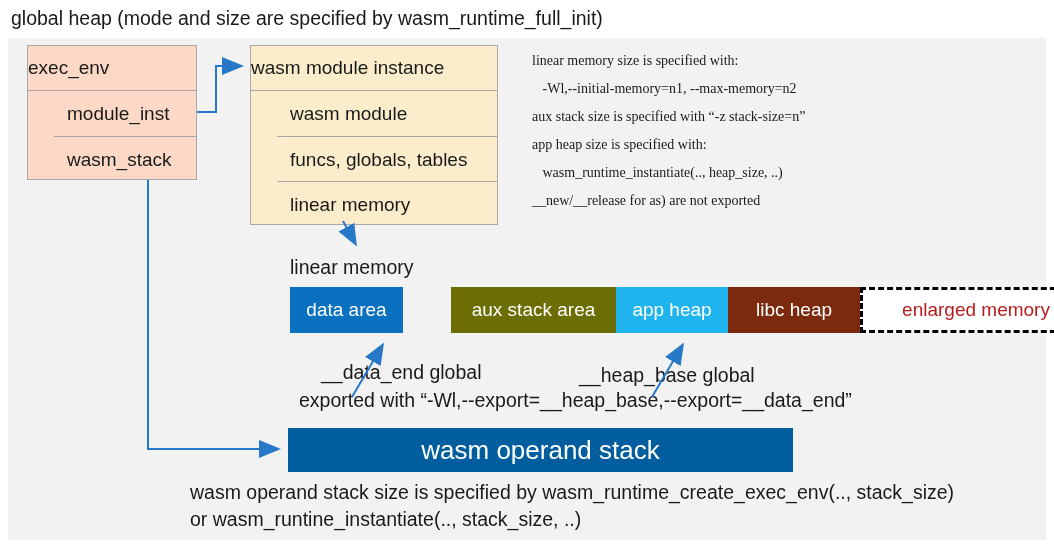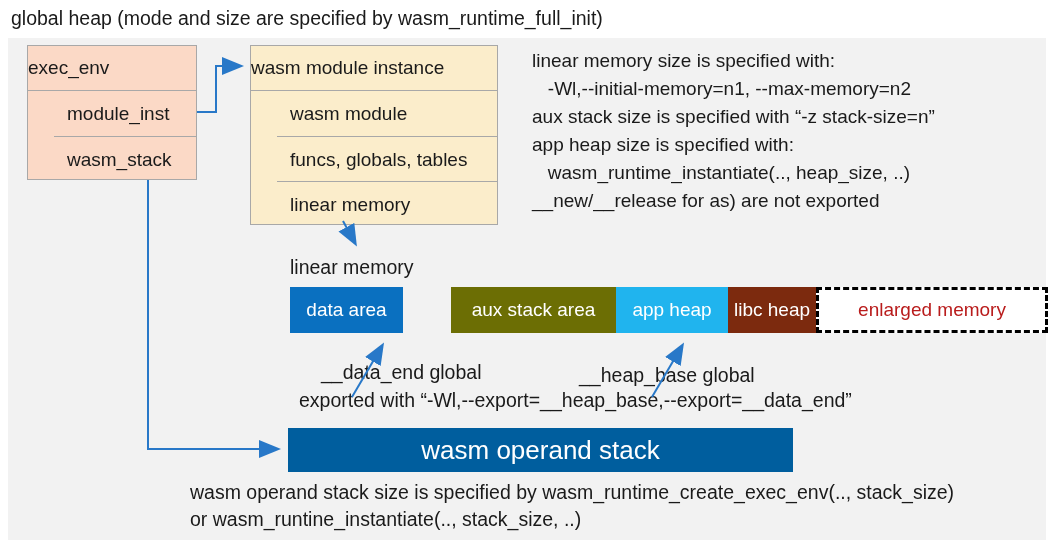--- a/index.html
+++ b/index.html
@@ -28,21 +28,21 @@
   .sbox .strip{width:25px;border-right:1px solid var(--box-border);}
   .sbox .rows{flex:1;}
   .sbox .row{height:45px;line-height:45px;padding-left:13px;box-sizing:border-box;}
   .sbox .row + .row{border-top:1px solid var(--box-border);}
   .pink{background:var(--box-pink);}
   .cream{background:var(--box-cream);}
   #exec-env{left:27px;top:45px;width:170px;height:135px;}
   #module-instance{left:250px;top:45px;width:248px;height:180px;}
 
   
-  .notes{position:absolute;left:532px;top:47px;font-size:19px;}
+  .notes{position:absolute;left:532px;top:47px;font-size:14px;font-family:Liberation Serif, serif;}
   .notes div{height:28px;line-height:28px;white-space:pre;}
 
   
   .lm-label{position:absolute;left:290px;top:256px;font-size:19.5px;}
   .bar{position:absolute;left:290px;top:287px;height:46px;display:flex;}
   .seg{height:46px;display:flex;align-items:center;justify-content:center;
        color:#fff;font-size:19px;box-sizing:border-box;white-space:nowrap;}
   .seg.dashed{border:3px dashed #000;background:#fff;}
 
   .ann{position:absolute;font-size:19.5px;white-space:pre;}
@@ -101,21 +101,21 @@
     <div>app heap size is specified with:</div>
     <div>   wasm_runtime_instantiate(.., heap_size, ..)</div>
     <div>__new/__release for as) are not exported</div>
   </div>
 
   <div class="lm-label">linear memory</div>
   <div class="bar">
     <div class="seg" style="width: 113px; background: rgb(10, 112, 192);">data area</div>
     <div class="seg" style="width: 165px; background: rgb(108, 110, 4); margin-left: 48px;">aux stack area</div>
     <div class="seg" style="width: 112px; background: rgb(32, 180, 238);">app heap</div>
-    <div class="seg" style="width: 88px; background: rgb(124, 42, 14);">libc heap</div>
+    <div class="seg" style="width: 132px; background: rgb(124, 42, 14);">libc heap</div>
     <div class="seg dashed" style="width: 232px; background: rgb(255, 255, 255); color: #b91c1c;">enlarged memory</div>
   </div>
 
   <div class="ann" id="ann-data-end">__data_end global</div>
   <div class="ann" id="ann-heap-base">__heap_base global</div>
   <div class="ann" id="ann-exported">exported with “-Wl,--export=__heap_base,--export=__data_end”</div>
 
   <div class="opbar">
     <span>wasm operand stack</span>
   </div>

